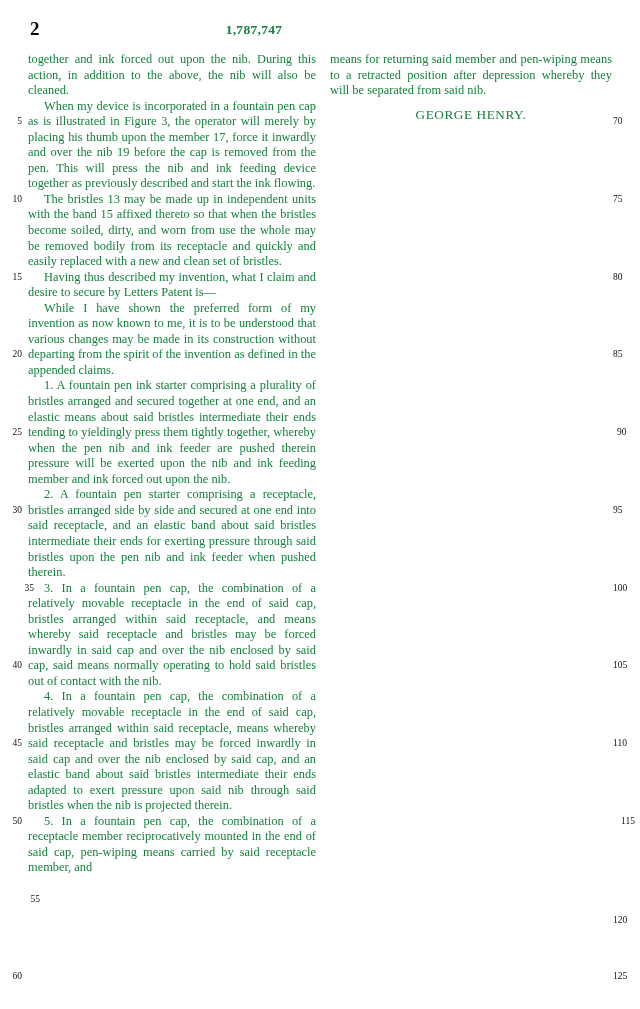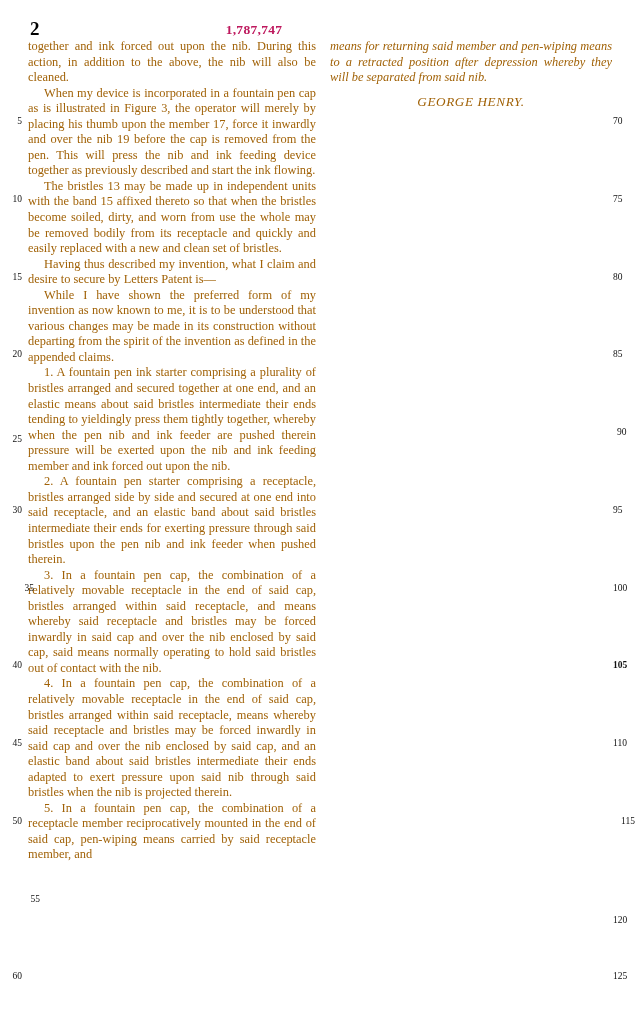--- a/index.html
+++ b/index.html
@@ -32,39 +32,38 @@
   .patent-number {
     position: absolute;
     left: 0;
     top: 22px;
     width: 508px;
     text-align: center;
     font-family: "Liberation Serif", serif;
     font-weight: bold;
     font-size: 13.5px;
     letter-spacing: 0.3px;
-    color: #be185d;
+    color: #15803d;
   }
   .col {
     position: absolute;
-    top: 39px;
+    top: 52px;
     font-size: 12.4px;
     line-height: 15.55px;
     text-align: justify;
     text-justify: inter-word;
-    color: #a16207;
+    color: #15803d;
   }
   .col-left {
     left: 28px;
     width: 288px;
   }
   .col-right {
     left: 330px;
     width: 282px;
-    font-style: italic;
   }
   .col p {
     margin: 0;
     text-indent: 0;
   }
   .col p.indent {
     text-indent: 16px;
   }
   .signature {
     margin-top: 8px;
@@ -112,37 +111,37 @@
   <div class="col col-right">
     <p>means for returning said member and pen-wiping means to a retracted position after depression whereby they will be separated from said nib.</p>
     <div class="signature">GEORGE HENRY.</div>
   </div>
 
   <div class="linenums lin-left" style="top: 0px;">
       <span style="top: 116.2px; left: 0px;">5</span>
       <span style="top: 193.95px; left: 0px;">10</span>
       <span style="top: 271.7px; left: 0px;">15</span>
       <span style="top: 349.45px; left: 0px;">20</span>
-      <span style="top: 427.2px; left: 0px; margin-top: 7px;">25</span>
+      <span style="top: 427.2px; left: 0px;">25</span>
       <span style="top: 504.95px; left: 0px;">30</span>
       <span style="top: 582.7px; left: 12px;">35</span>
       <span style="top: 660.45px; left: 0px;">40</span>
       <span style="top: 738.2px; left: 0px;">45</span>
       <span style="top: 815.95px; left: 0px;">50</span>
       <span style="top: 893.7px; left: 0px; margin-left: 18px;">55</span>
       <span style="top: 971.45px; left: 0px;">60</span>
     </div>
   <div class="linenums lin-right" style="top: 0px;">
       <span style="top: 116.2px; left: 0px; width: 22px; text-align: left;">70</span>
       <span style="top: 193.95px; left: 0px; width: 22px; text-align: left;">75</span>
       <span style="top: 271.7px; left: 0px; width: 22px; text-align: left;">80</span>
       <span style="top: 349.45px; left: 0px; width: 22px; text-align: left;">85</span>
       <span style="top: 427.2px; left: 4px; width: 22px; text-align: left;">90</span>
       <span style="top: 504.95px; left: 0px; width: 22px; text-align: left;">95</span>
       <span style="top: 582.7px; left: 0px; width: 22px; text-align: left;">100</span>
-      <span style="top: 660.45px; left: 0px; width: 22px; text-align: left; font-weight: bold;">105</span>
+      <span style="top: 660.45px; left: 0px; width: 22px; text-align: left;">105</span>
       <span style="top: 738.2px; left: 0px; width: 22px; text-align: left;">110</span>
       <span style="top: 815.95px; left: 0px; width: 22px; text-align: right;">115</span>
       <span style="top: 893.7px; left: 0px; width: 22px; text-align: left; margin-top: 21px;">120</span>
       <span style="top: 971.45px; left: 0px; width: 22px; text-align: left;">125</span>
     </div>
 
 </div>
 
 </body></html>

